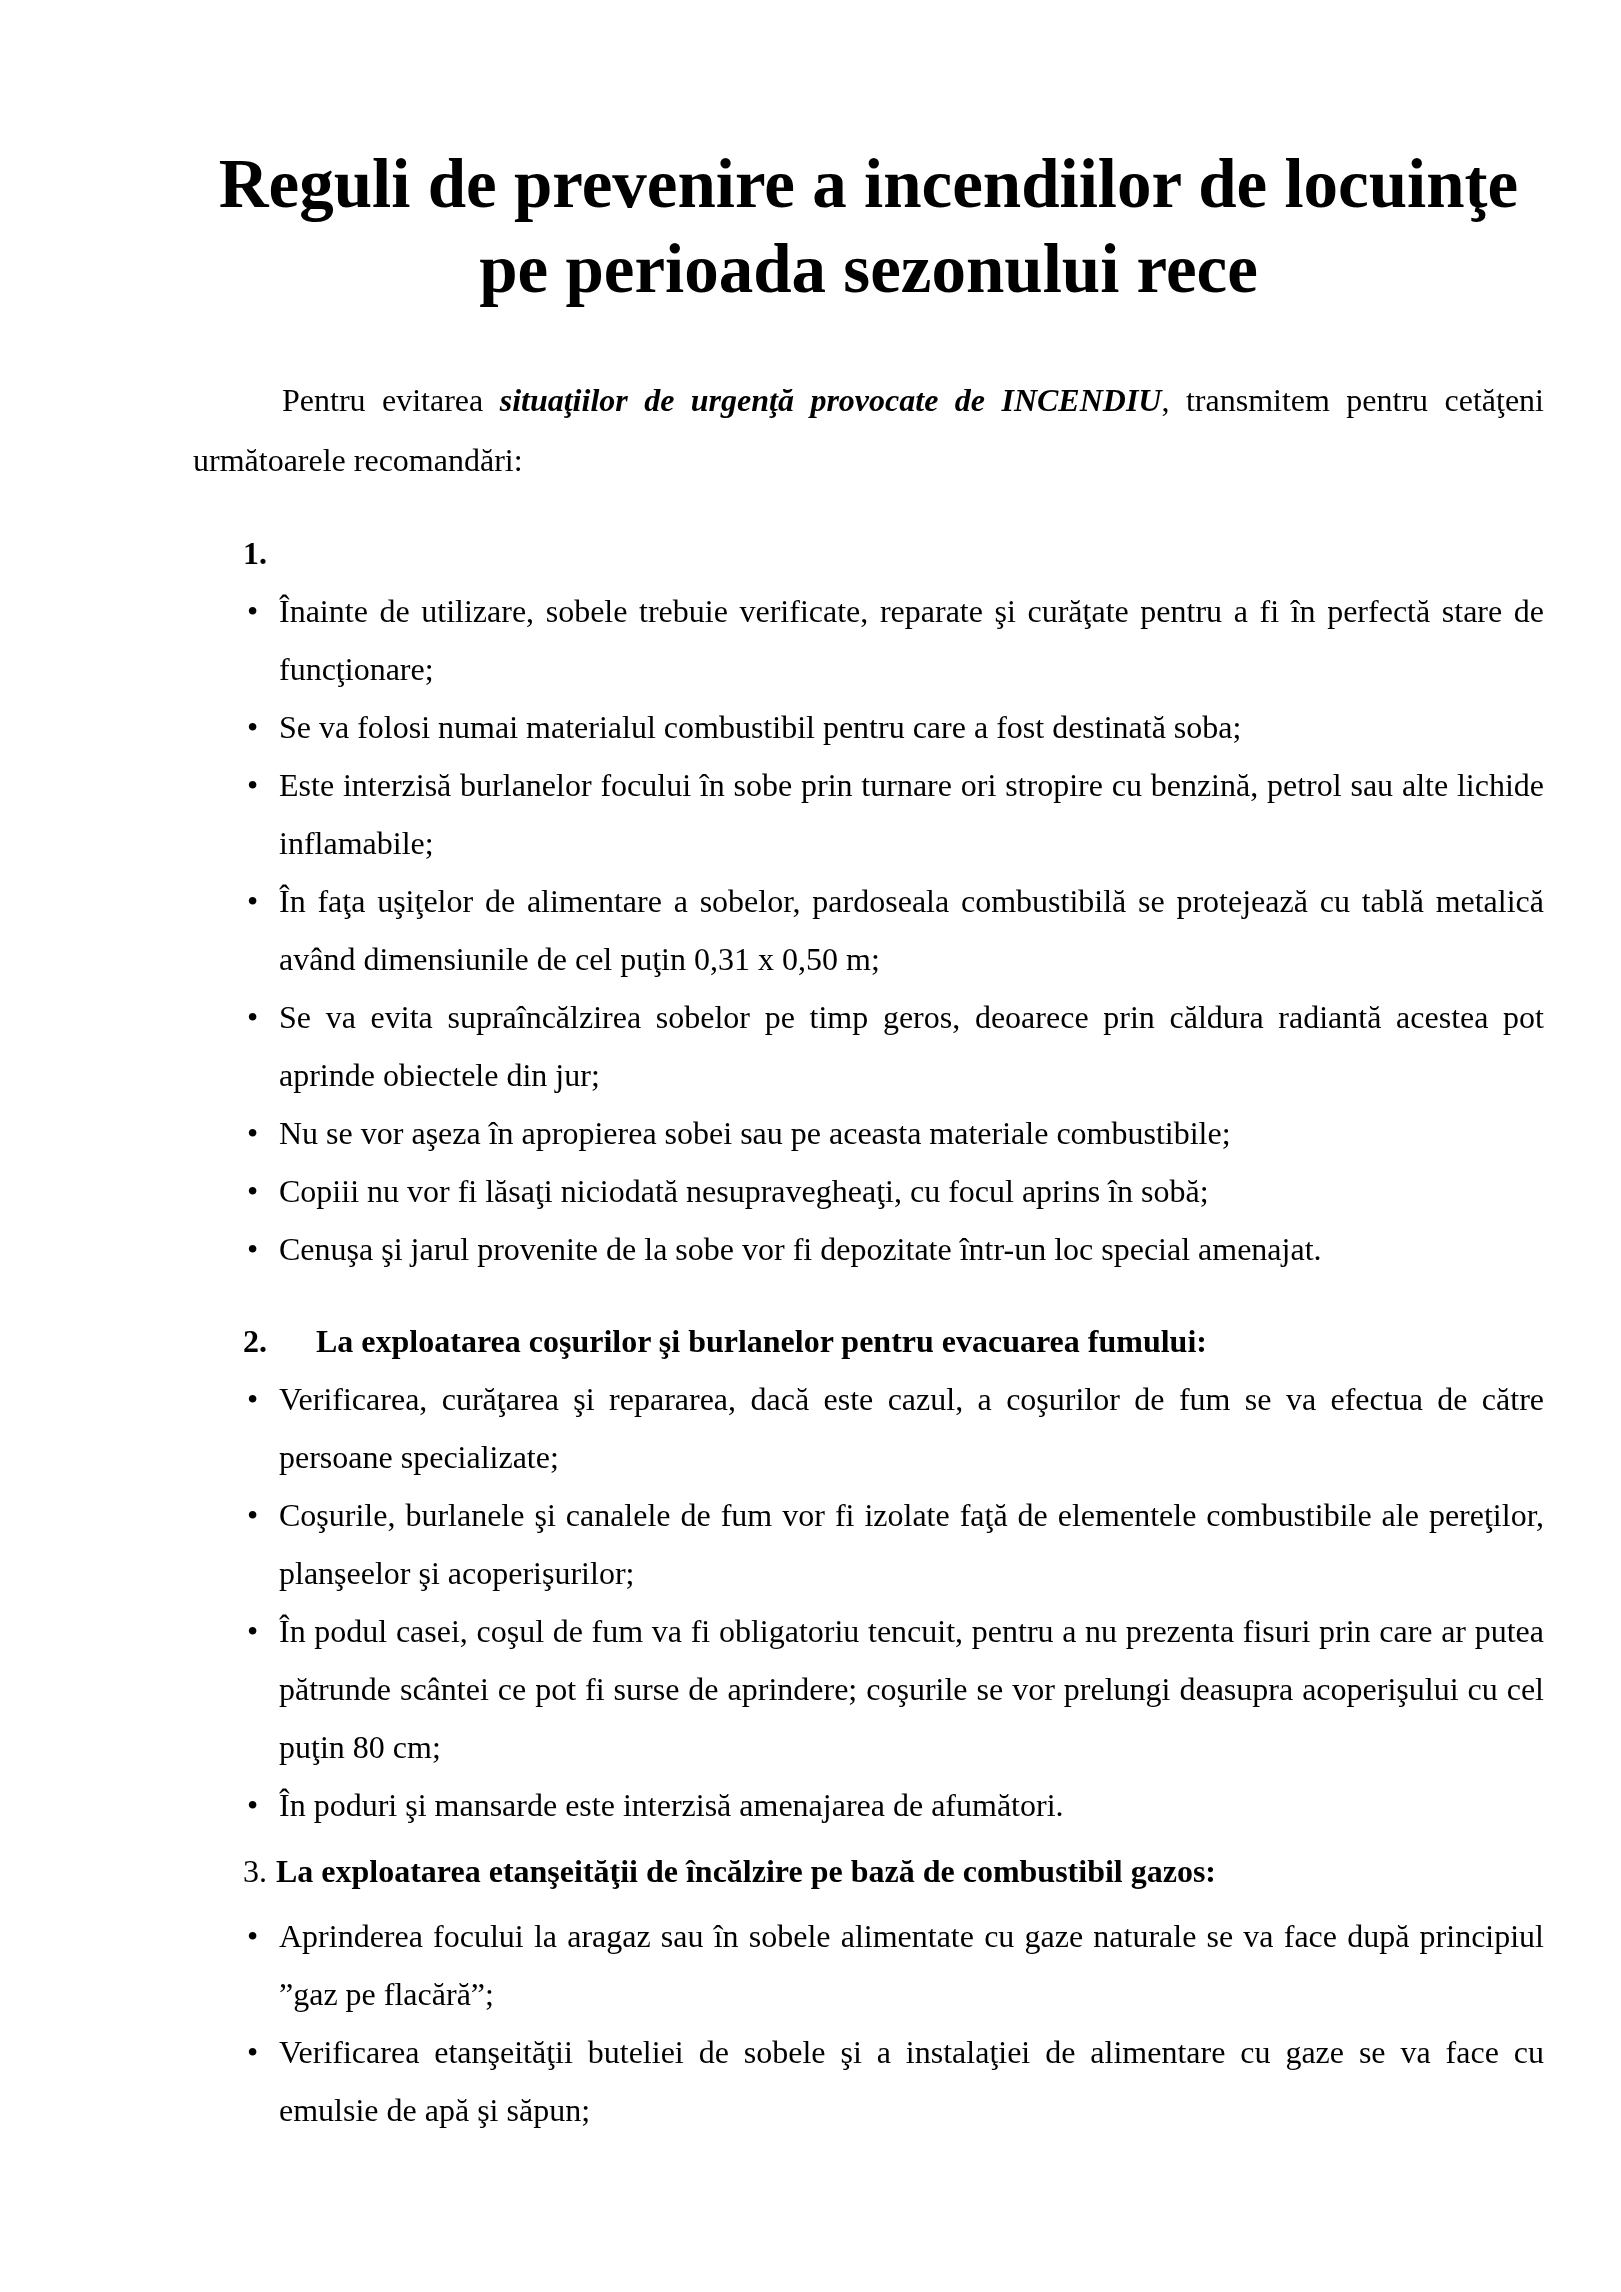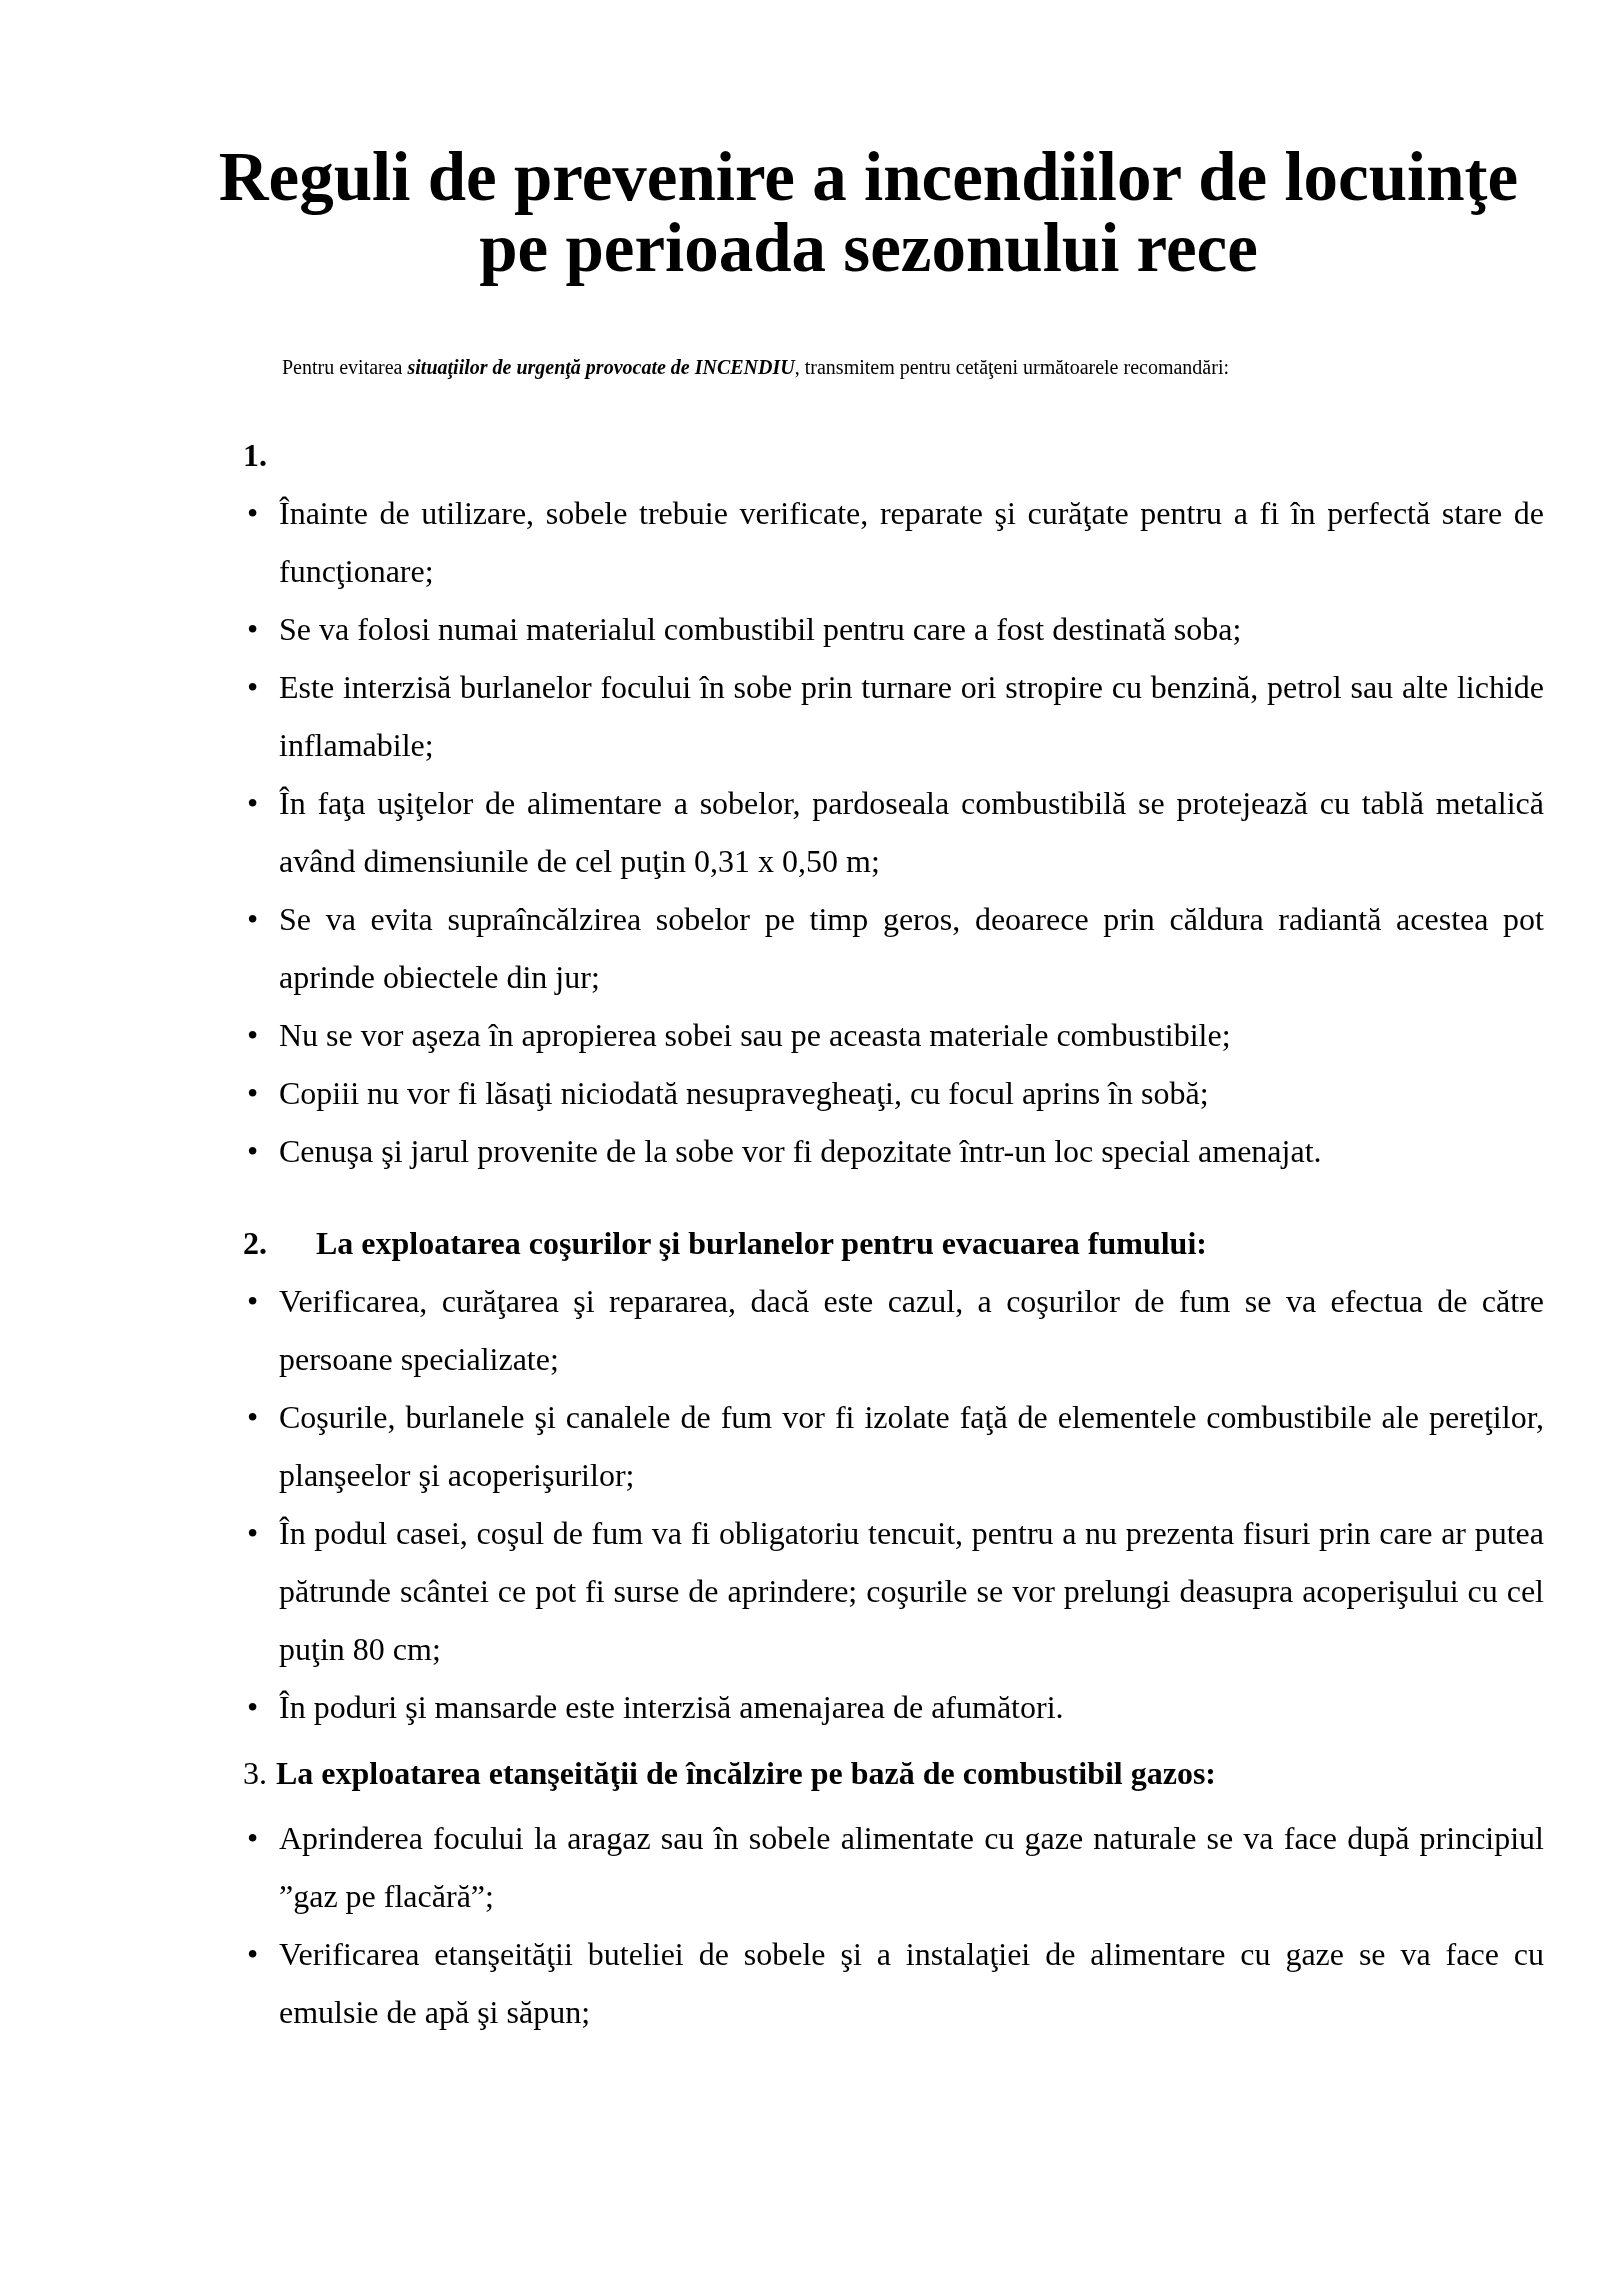--- a/index.html
+++ b/index.html
@@ -17,27 +17,27 @@
   .page {
     box-sizing: border-box;
     width: 1621px;
     height: 2293px;
     padding: 142px 77px 0 193px; 
   }
   .title {
     margin: 0;
     font-size: 69px;
     font-weight: bold;
-    line-height: 71px;
+    line-height: 85px;
     text-align: center;
   }
   .intro {
     margin: 58px 0 0 0;
-    font-size: 20px;
-    line-height: 50px;
+    font-size: 32px;
+    line-height: 60px;
     text-align: justify;
     text-indent: 89px;
   }
   .intro .emph {
     font-weight: bold;
     font-style: italic;
   }
   h2.sec {
     margin: 34px 0 0 0;
     padding-left: 50px;

